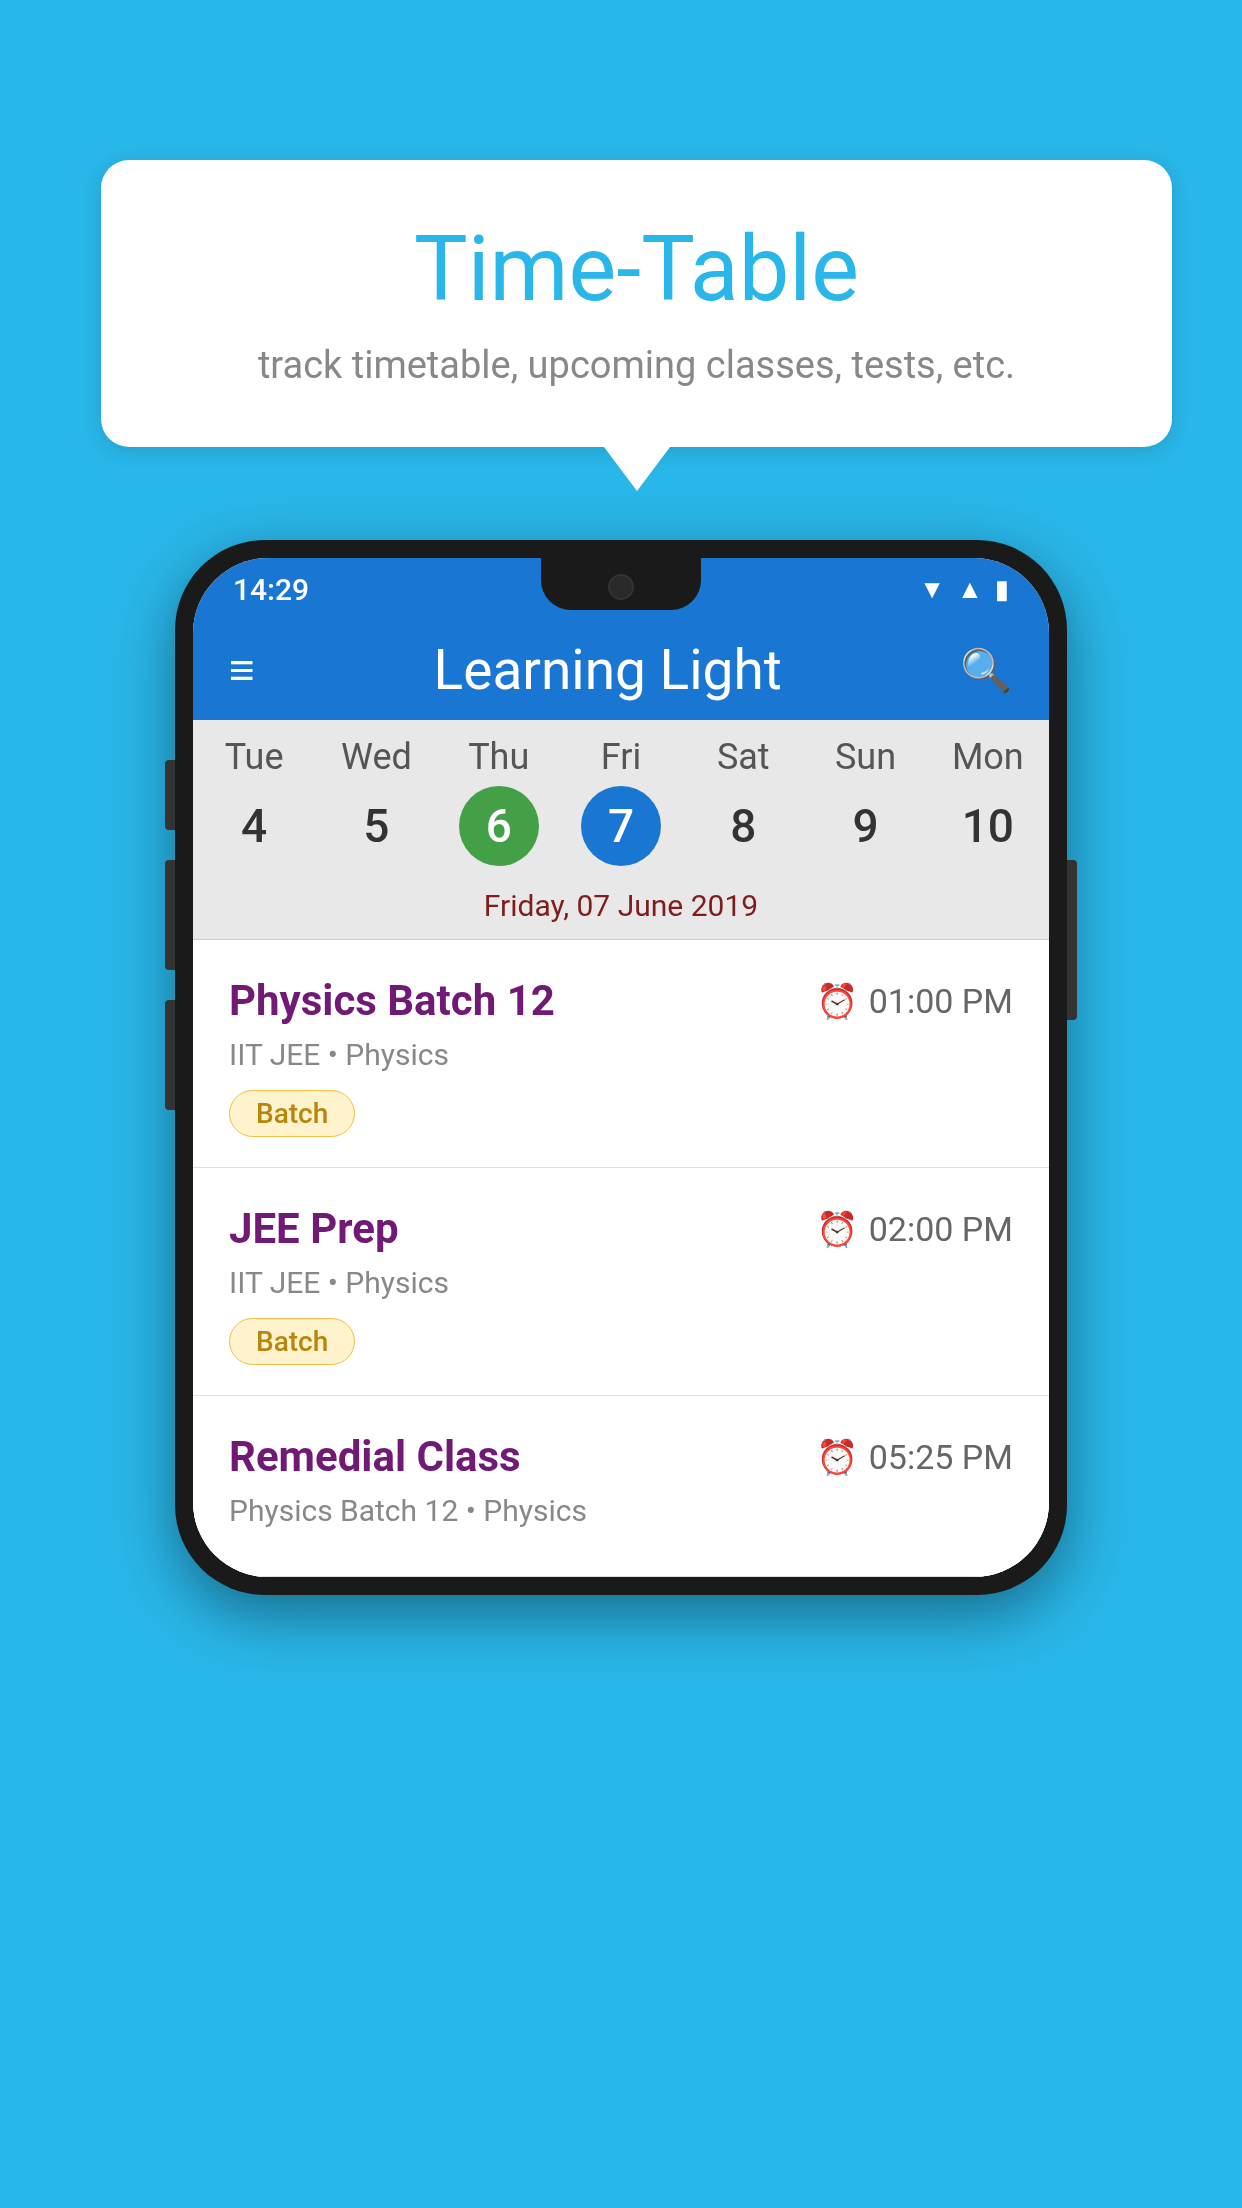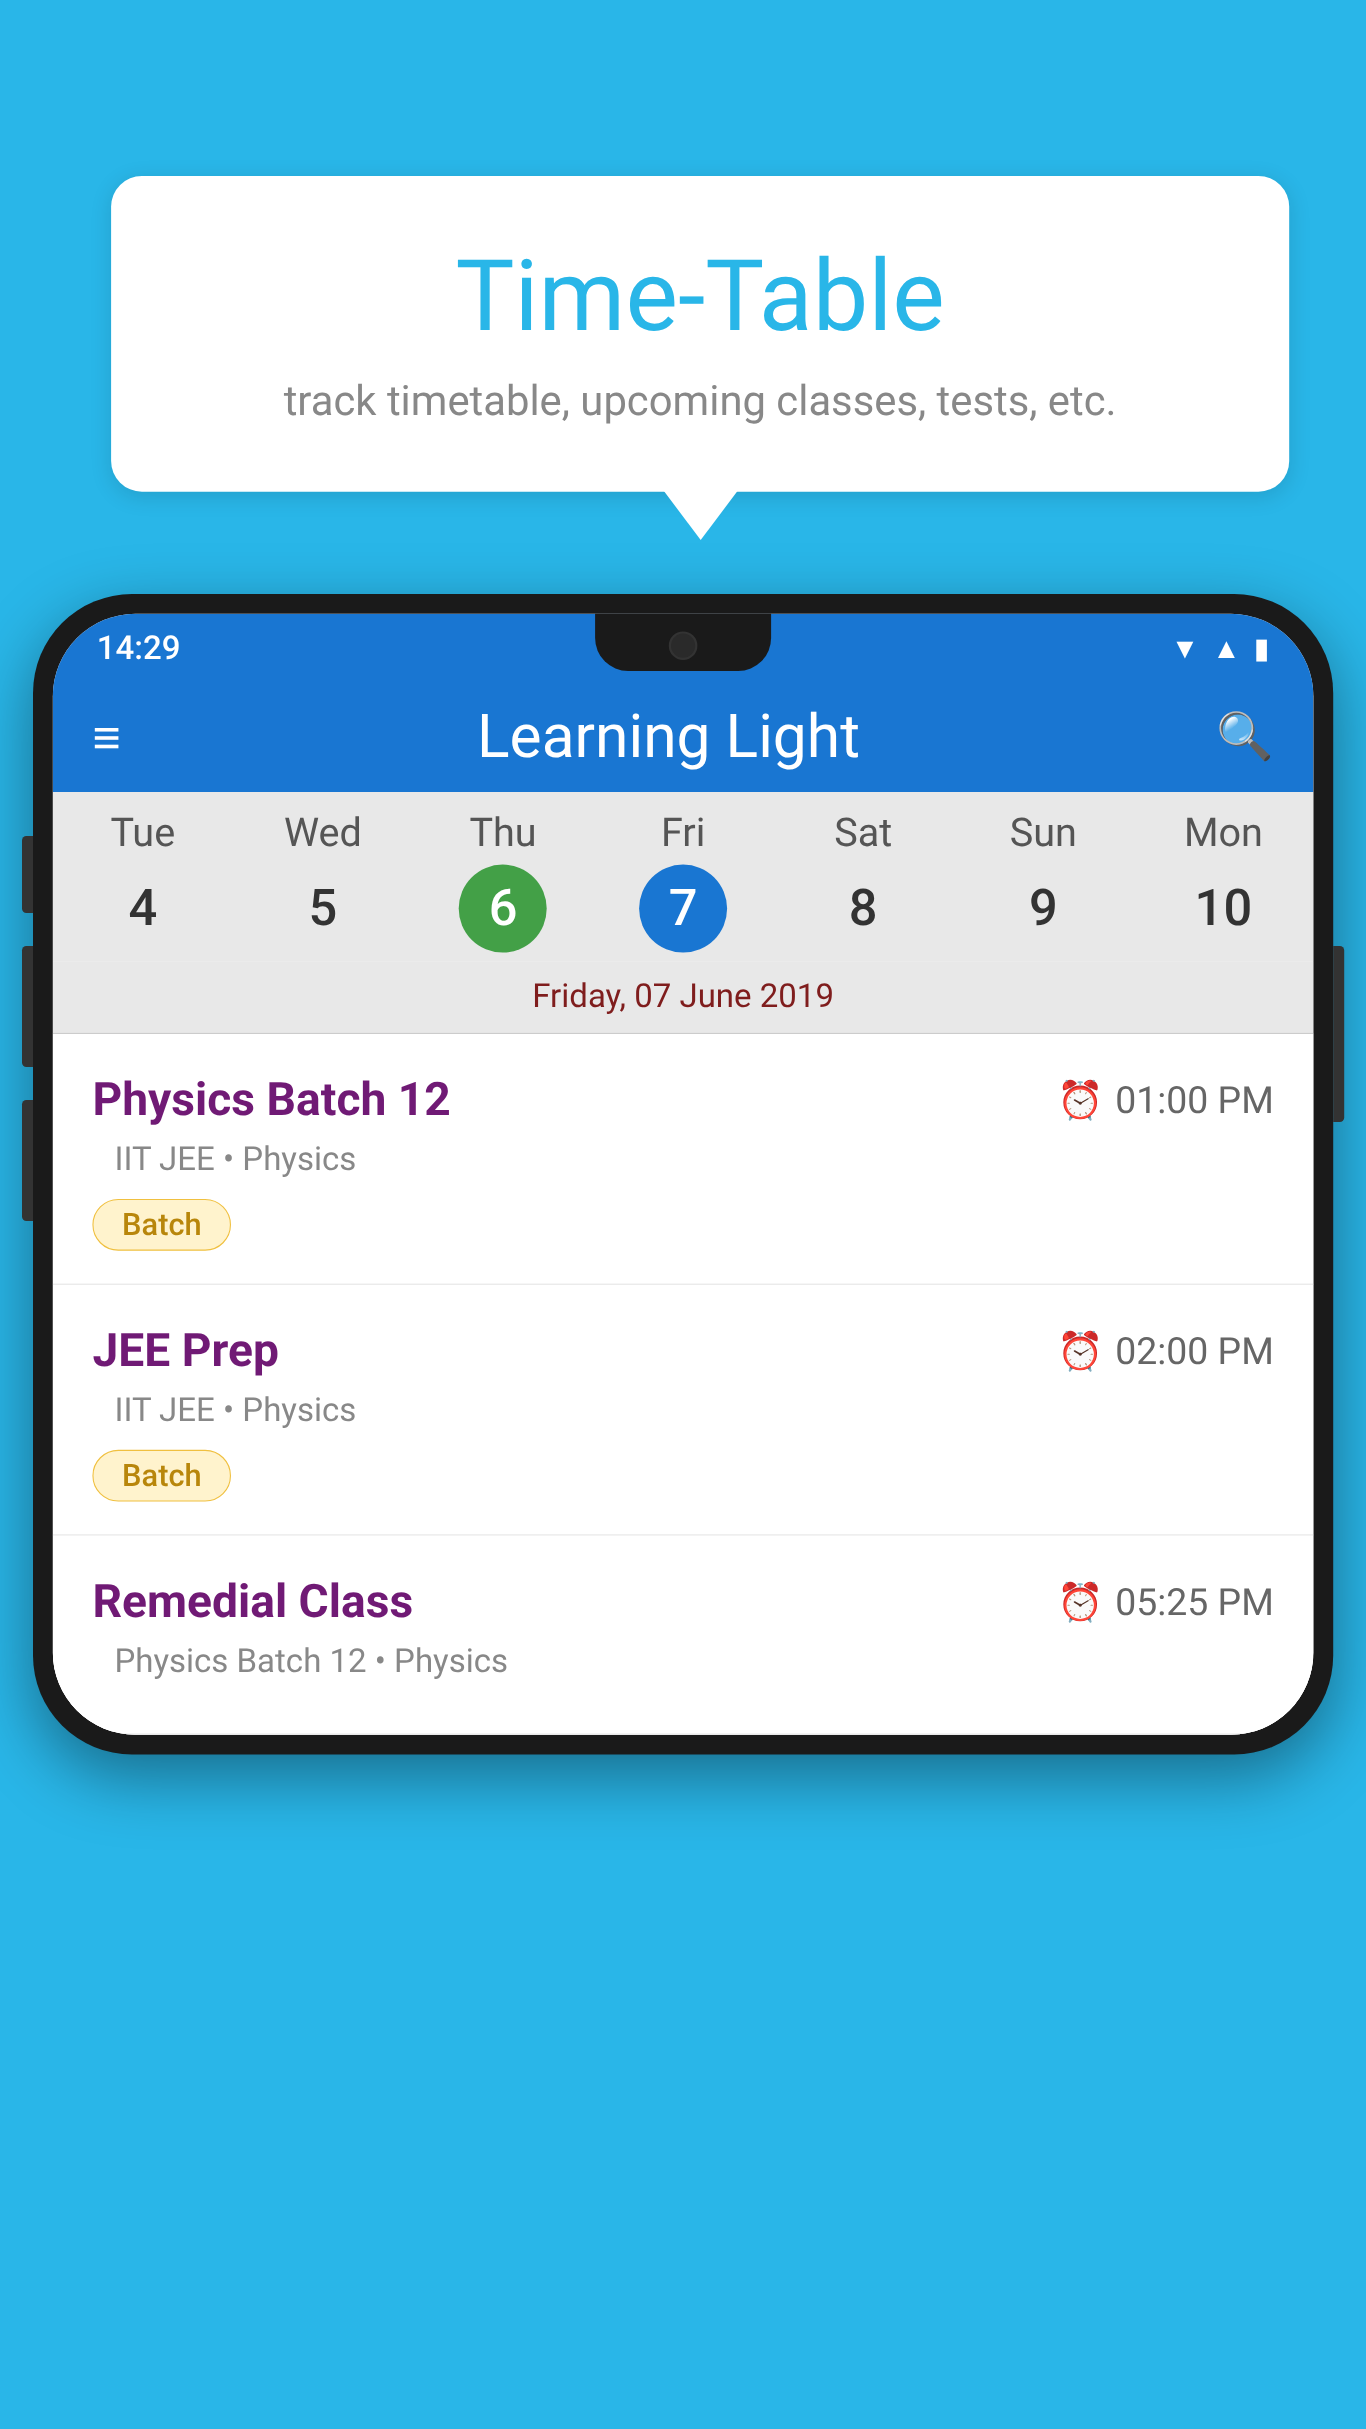--- a/index.html
+++ b/index.html
@@ -59,21 +59,21 @@
       font-weight: 400;
       line-height: 1.4;
     }
 
     
     .phone-wrapper {
       position: absolute;
       top: 540px;
       left: 50%;
       transform: translateX(-50%);
-      width: 1182px;
+      width: 892px;
     }
 
     .phone-outer {
       background: #1a1a1a;
       border-radius: 90px;
       padding: 18px;
       box-shadow: 0 20px 60px rgba(0,0,0,0.4);
       position: relative;
     }
 
@@ -290,21 +290,20 @@
 
     .clock-icon {
       font-size: 34px;
       color: #888;
     }
 
     .class-meta {
       font-size: 30px;
       color: #888;
       margin-bottom: 18px;
-      margin-left: 20px;
     }
 
     .batch-badge {
       display: inline-block;
       background: #fff3cd;
       color: #b8860b;
       border: 1.5px solid #f0c040;
       border-radius: 30px;
       padding: 6px 26px;
       font-size: 28px;

